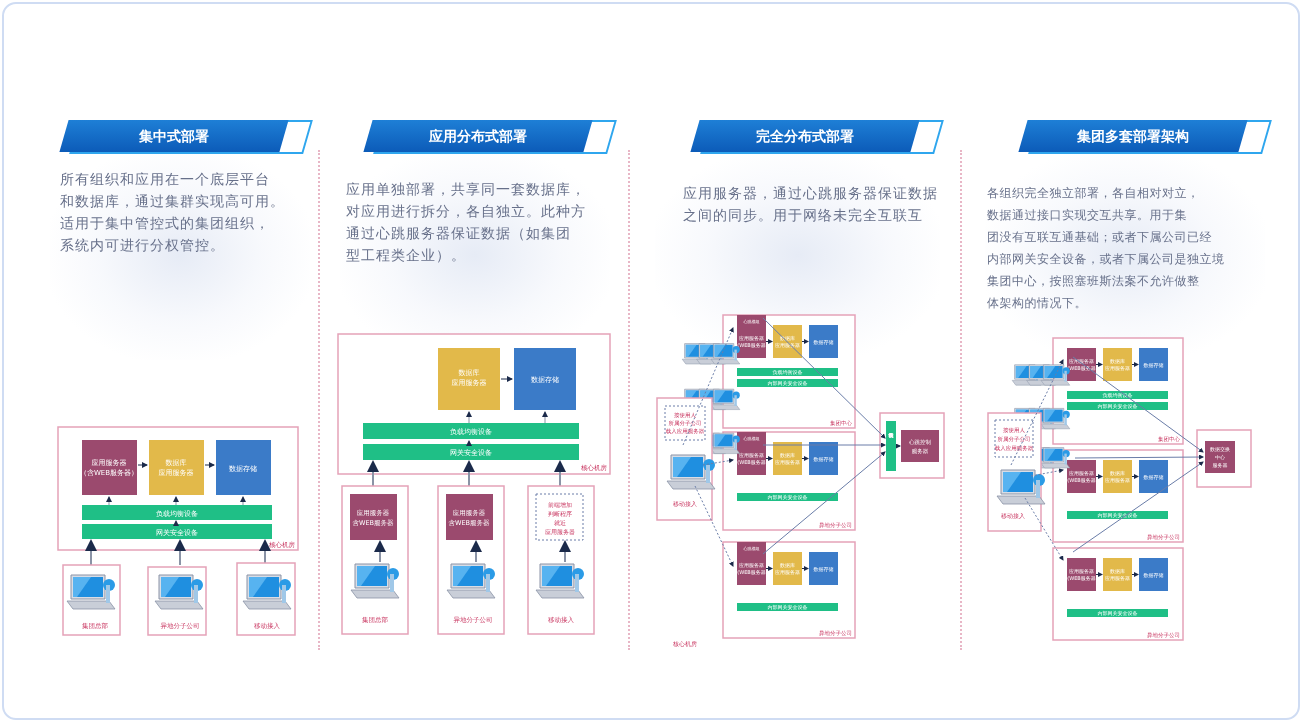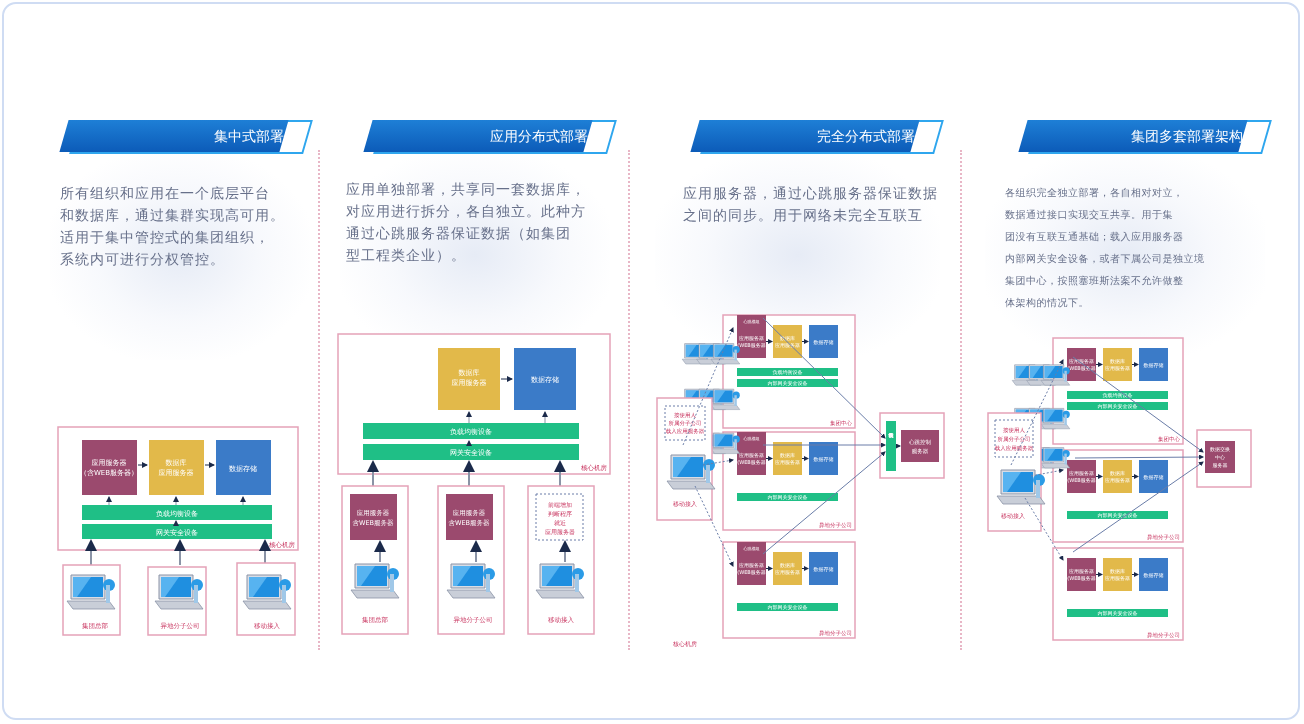--- a/index.html
+++ b/index.html
@@ -3,38 +3,38 @@
 <meta charset="utf-8">
 <style>
   html,body{margin:0;padding:0;}
   body{width:1304px;height:724px;background:#fff;font-family:"DejaVu Sans",sans-serif;position:relative;overflow:hidden;}
   .frame{position:absolute;left:2px;top:2px;width:1298px;height:718px;border:2px solid #cfdcf3;border-radius:14px;box-sizing:border-box;background:#fff;}
   .col{position:absolute;top:0;height:724px;}
   .glow{position:absolute;left:10px;right:10px;top:150px;height:210px;background:radial-gradient(ellipse at center, rgba(226,232,244,0.85) 0%, rgba(240,243,250,0.5) 45%, rgba(255,255,255,0) 75%);}
   .banner{position:absolute;top:120px;height:36px;}
   .banner .back{position:absolute;left:10px;top:0;width:234px;height:34px;border:2px solid #2fa6ee;transform:skewX(-16deg);box-sizing:border-box;background:#fff;}
   .banner .front{position:absolute;left:0;top:0;width:220px;height:32px;background:linear-gradient(180deg,#1e7fd6 0%,#0c5bb8 100%);transform:skewX(-16deg);}
-  .banner .title{position:absolute;left:0;top:0;width:220px;height:32px;line-height:32px;text-align:right;color:#fff;font-weight:normal;font-size:14px;}
+  .banner .title{position:absolute;left:0;top:0;width:220px;height:32px;line-height:32px;text-align:center;color:#fff;font-weight:bold;font-size:14px;}
   .desc{position:absolute;font-size:14px;line-height:22px;color:#67708a;letter-spacing:1px;}
   .divider{position:absolute;top:150px;height:500px;border-left:2px dotted #e8b6c6;}
   svg text{font-family:"DejaVu Sans",sans-serif;}
 </style>
 </head>
 <body>
 
 <div class="frame"></div>
 
 <div class="col" style="left:40px;width:280px;">
   <div class="glow"></div>
   <div class="banner" style="left:24px;">
     <div class="back"></div>
     <div class="front"></div>
     <div class="title">集中式部署</div>
   </div>
-  <div class="desc" style="left:20px;top:182px;width:260px;">
+  <div class="desc" style="left:20px;top:168px;width:260px;">
     <div>所有组织和应用在一个底层平台</div>
     <div>和数据库，通过集群实现高可用。</div>
     <div>适用于集中管控式的集团组织，</div>
     <div>系统内可进行分权管控。</div>
   </div>
   <svg style="position:absolute;left:15px;top:425px;" width="250" height="215">
     <defs>
       <marker id="ah1" markerWidth="6" markerHeight="6" refX="5" refY="3" orient="auto">
           <path d="M0,0 L6,3 L0,6 z" fill="#1b2a4a"></path>
         </marker>
@@ -279,24 +279,24 @@
 
 <div class="divider" style="left:960px;"></div>
 
 <div class="col" style="left:975px;width:300px;">
   <div class="glow"></div>
   <div class="banner" style="left:48px;">
     <div class="back"></div>
     <div class="front"></div>
     <div class="title">集团多套部署架构</div>
   </div>
-  <div class="desc" style="left:30px;top:182px;width:280px;font-size:10px;letter-spacing:.5px;">
+  <div class="desc" style="left:12px;top:182px;width:280px;font-size:12px;letter-spacing:.5px;">
     <div>各组织完全独立部署，各自相对对立，</div>
     <div>数据通过接口实现交互共享。用于集</div>
-    <div>团没有互联互通基础；载入应用服务器</div>
+    <div>团没有互联互通基础；或者下属公司已经</div>
     <div>内部网关安全设备，或者下属公司是独立境</div>
     <div>集团中心，按照塞班斯法案不允许做整</div>
     <div>体架构的情况下。</div>
   </div>
   <svg id="svg4" style="position:absolute;left:0;top:330px;" width="300" height="320">
     <defs>
       <marker id="ah4" markerWidth="5" markerHeight="5" refX="4" refY="2.5" orient="auto">
           <path d="M0,0 L5,2.5 L0,5 z" fill="#1b2a4a"></path>
         </marker>
     </defs>

